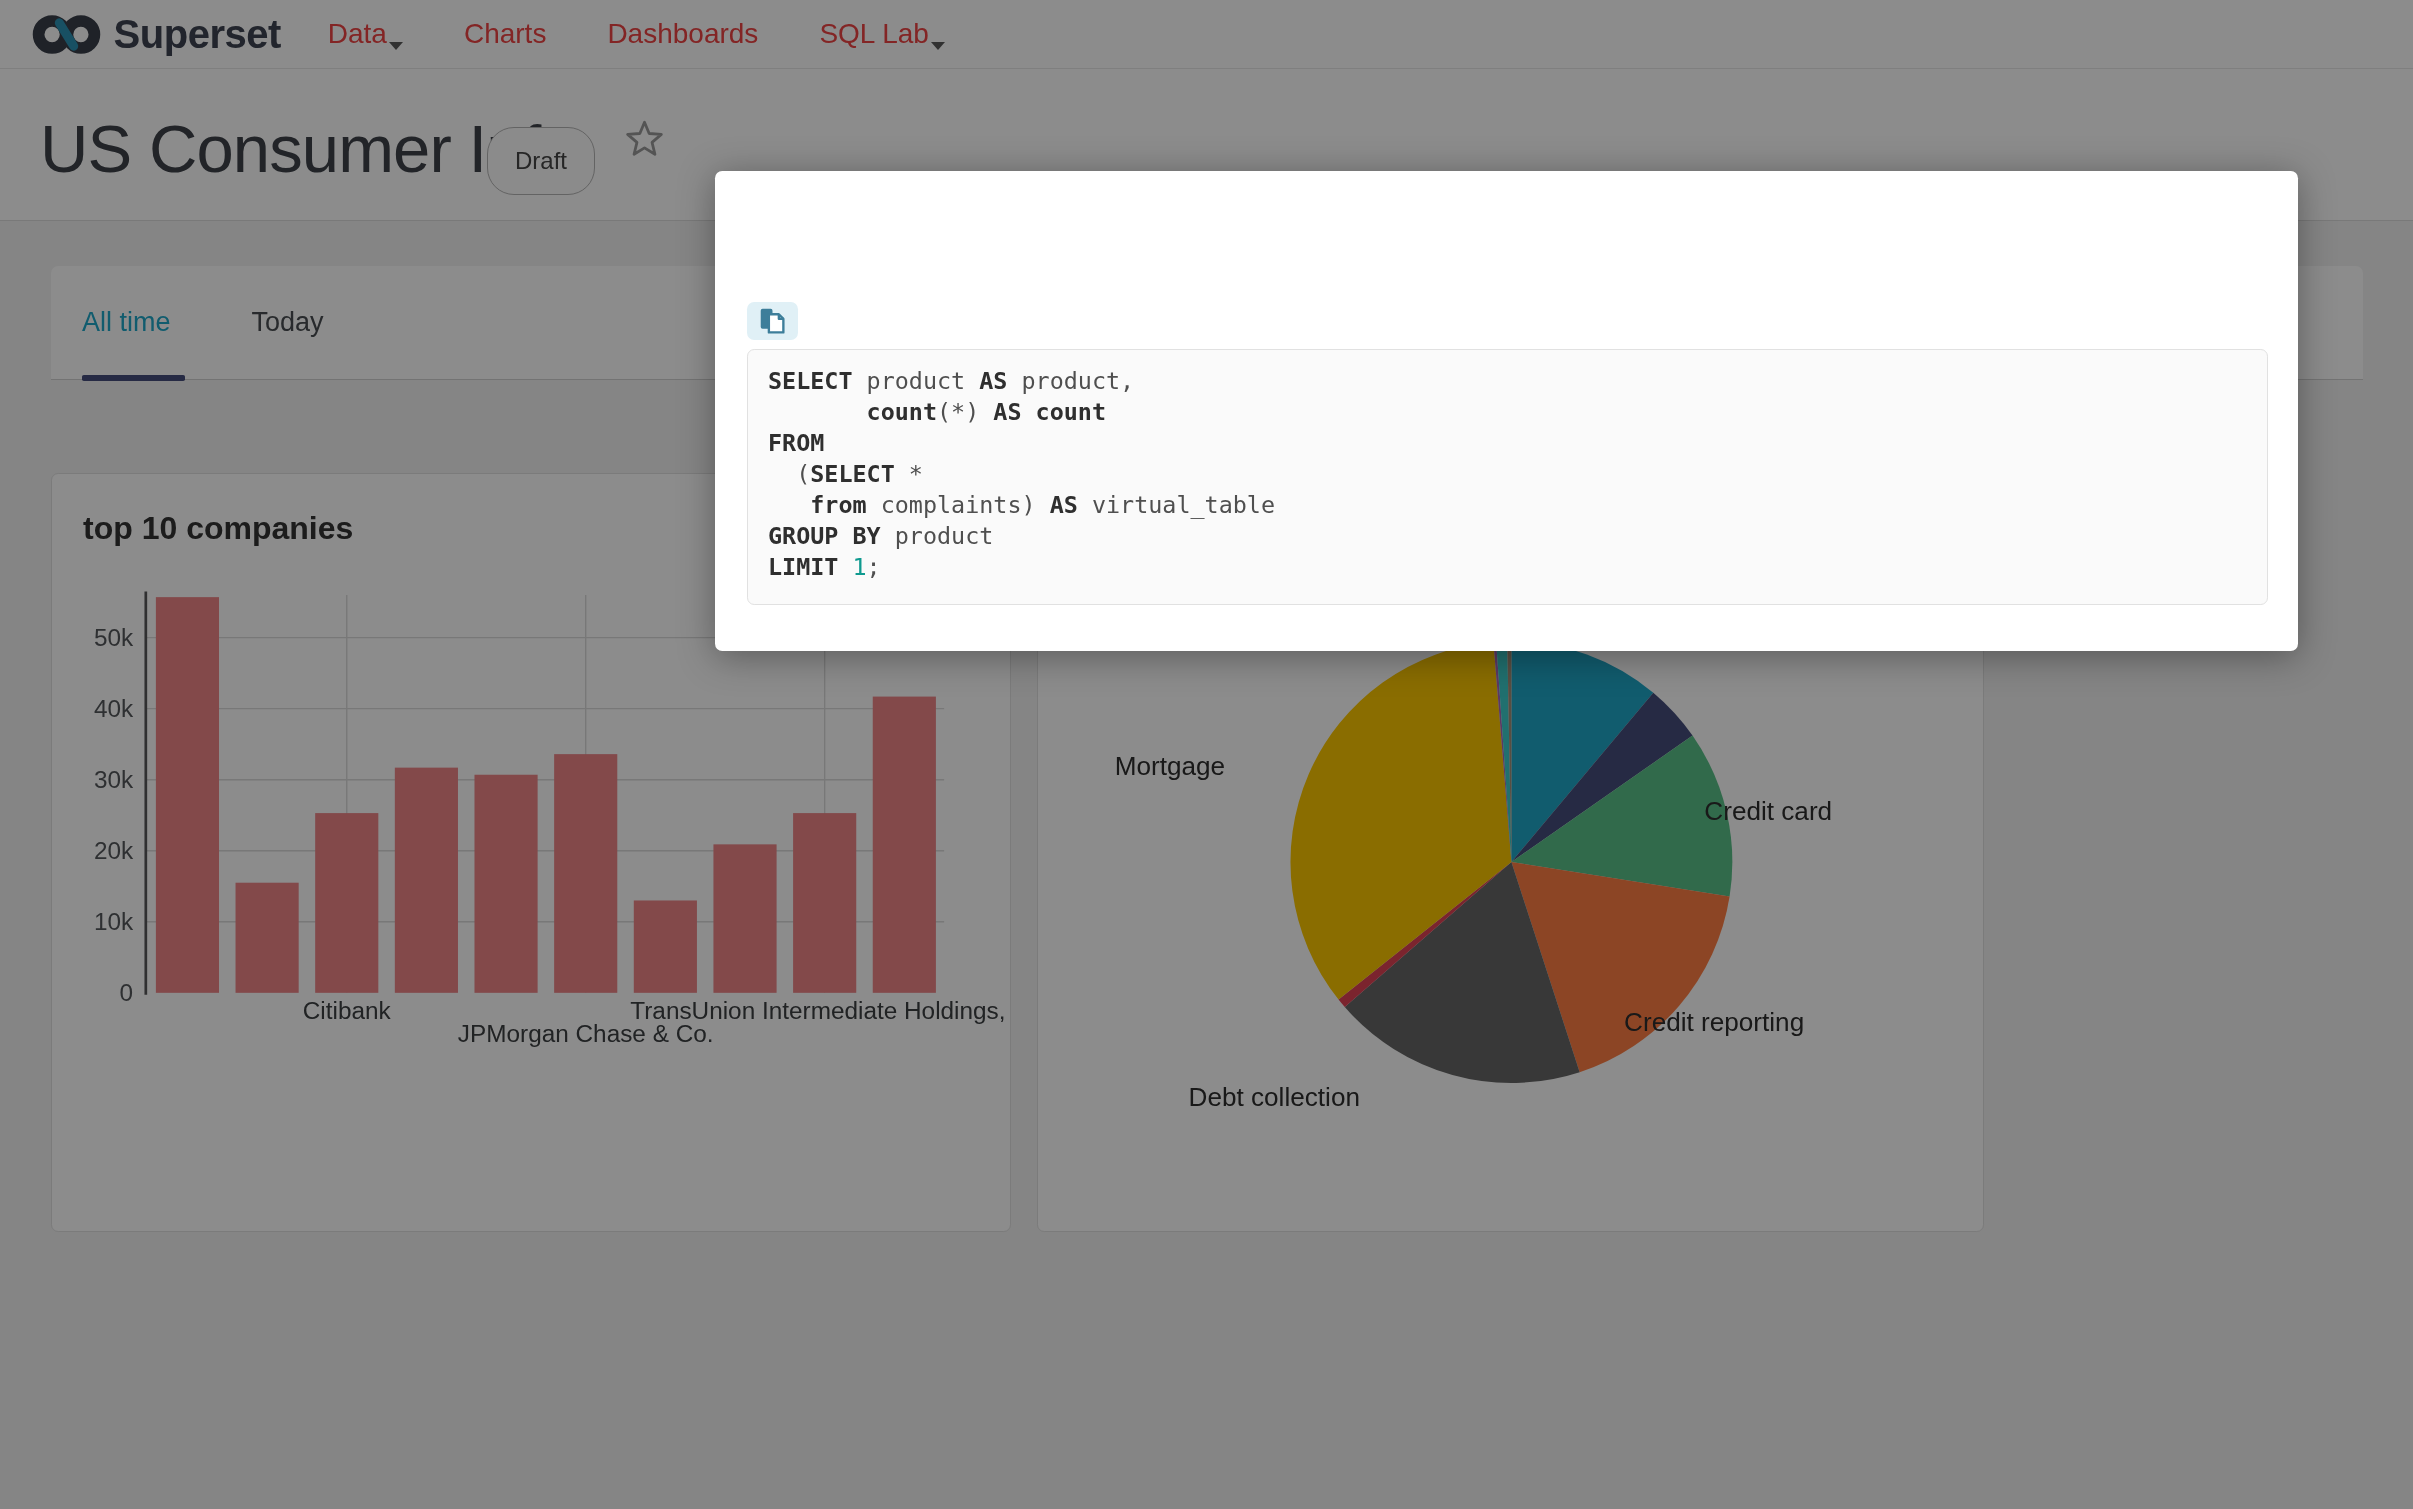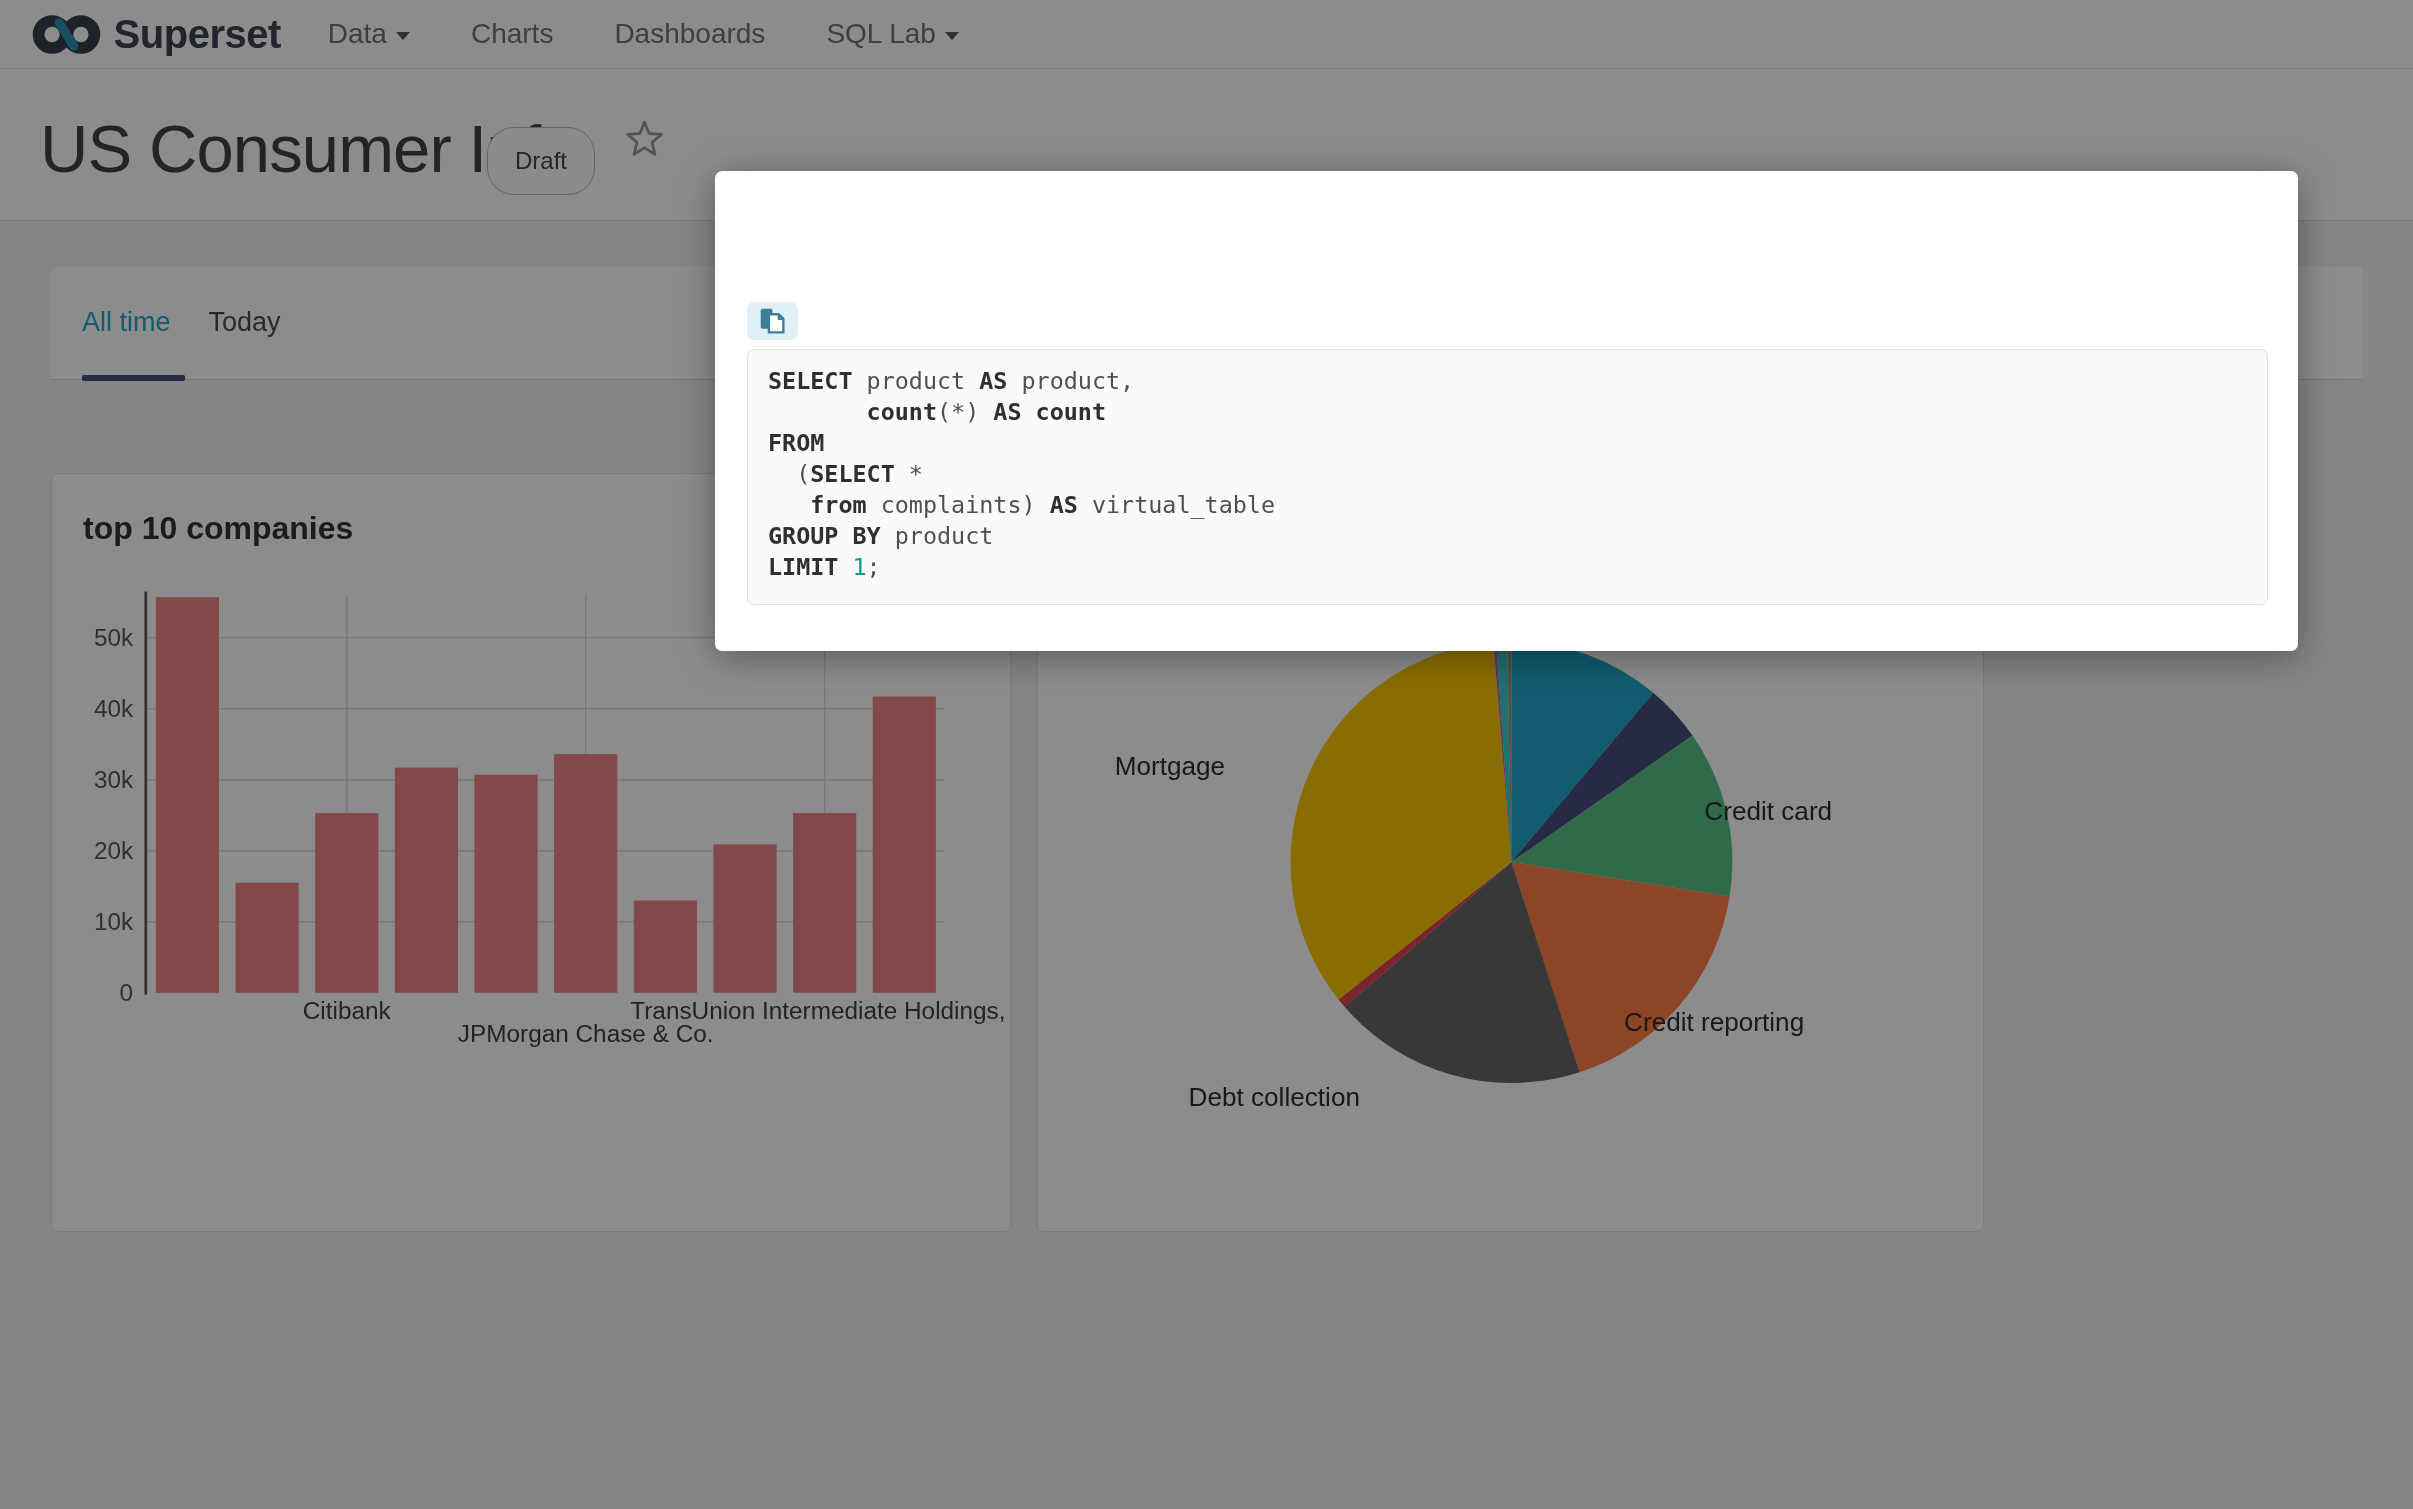--- a/index.html
+++ b/index.html
@@ -14,42 +14,42 @@
 
   
   .navbar {
     position:absolute; left:0; top:0; width:2413px; height:69px;
     background:#ffffff; border-bottom:0.9px solid #e8e8e8;
     display:flex; align-items:center;
   }
   .brand { display:flex; align-items:center; gap:12.6px; padding-left:32px; }
   .brand-name { font-size:40px; font-weight:bold; color:#3e4452; letter-spacing:-0.5px; }
   .nav-items { display:flex; align-items:center; margin-left:47px; gap:61px; }
-  .nav-item { display:flex; align-items:center; gap:9px; font-size:28px; color:#737373; cursor:pointer; text-decoration:none; }
+  .nav-item { display:flex; align-items:flex-end; gap:2px; font-size:28px; color:#ef4444; cursor:pointer; text-decoration:none; }
   .caret { width:0; height:0; border-left:7.2px solid transparent; border-right:7.2px solid transparent; border-top:8px solid #5a5a5a; margin-top:3.6px; }
 
   
   .dash-header {
     position:absolute; left:0; top:69px; width:2413px; height:152px;
     background:#ffffff; border-bottom:0.9px solid #dcdcdc;
   }
   .dash-title { position:absolute; left:40px; top:41px; font-size:67px; font-weight:500; color:#3f434a; letter-spacing:-0.9px; }
   .draft-badge {
     position:absolute; left:487px; top:58px; height:68px; padding:0 27px;
     border:1.8px solid #b5b5b5; border-radius:27px; background:#fdfdfd;
     font-size:24px; color:#454545; display:flex; align-items:center;
   }
   .star-btn { position:absolute; left:624px; top:50px; width:47px; height:47px; cursor:pointer; }
 
   
   .tab-panel {
     position:absolute; left:51px; top:266px; width:2312px; height:114px;
     background:#ffffff; border-radius:7.2px 7.2px 0 0; border-bottom:1.8px solid #d2d2d2;
   }
-  .tab-row { position:absolute; left:31px; top:0; height:100%; display:flex; gap:38px; align-items:center; }
+  .tab-row { position:absolute; left:31px; top:0; height:100%; display:flex; gap:81px; align-items:center; }
   .tab { font-size:27px; color:#4a4e52; cursor:pointer; }
   .tab.active { color:#1FA8C9; }
   .ink-bar { position:absolute; left:31px; bottom:-1.8px; width:103px; height:5.4px; background:#454E7C; border-radius:1.8px; }
 
   
   .card {
     position:absolute; top:473px; height:759px; background:#ffffff;
     border:0.9px solid #e0e0e0; border-radius:7.2px;
   }
   .card-bar { left:51px;  width:960px; }

